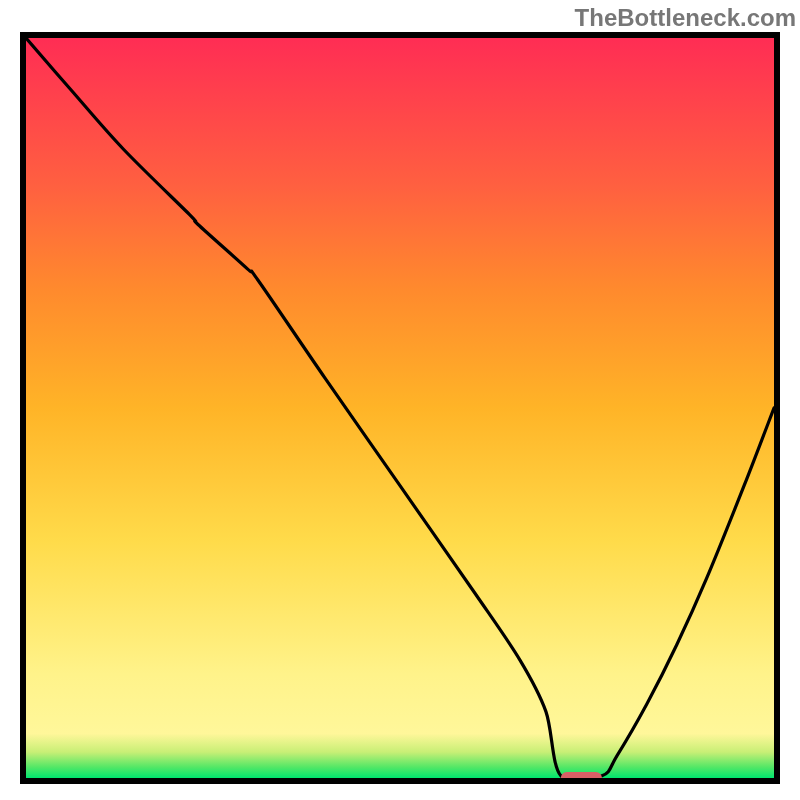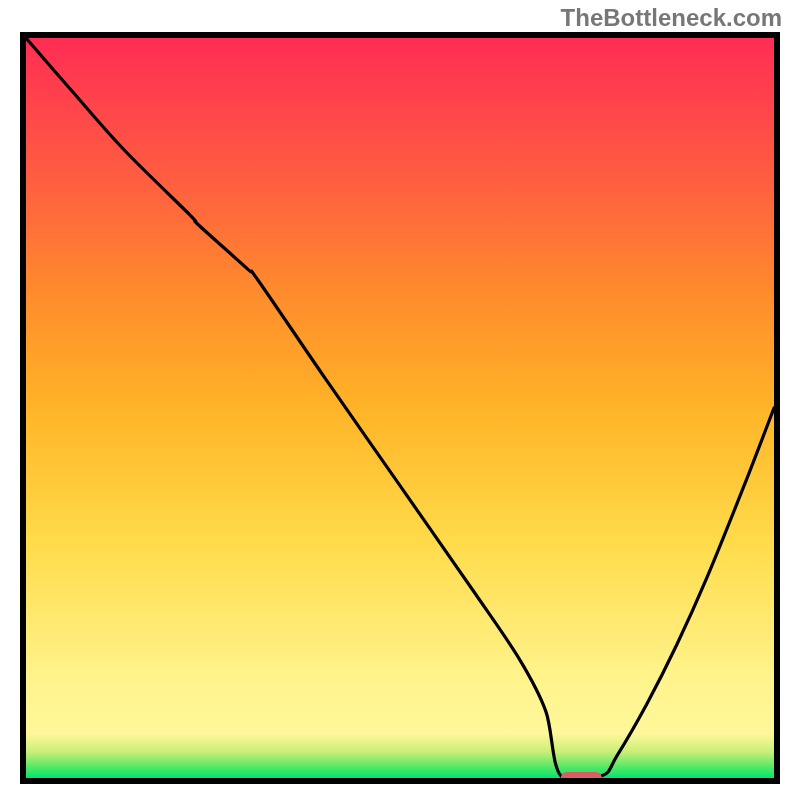--- a/index.html
+++ b/index.html
@@ -11,21 +11,21 @@
     overflow: hidden;
   }
   .container {
     position: relative;
     width: 800px;
     height: 800px;
   }
   .watermark {
     position: absolute;
     top: 4px;
-    right: 18px;
+    right: 4px;
     font-family: Arial, Helvetica, sans-serif;
     font-weight: bold;
     font-size: 24px;
     color: #777777;
     letter-spacing: 0px;
     z-index: 30;
   }
   .plot-area {
     position: absolute;
     left: 20px;

